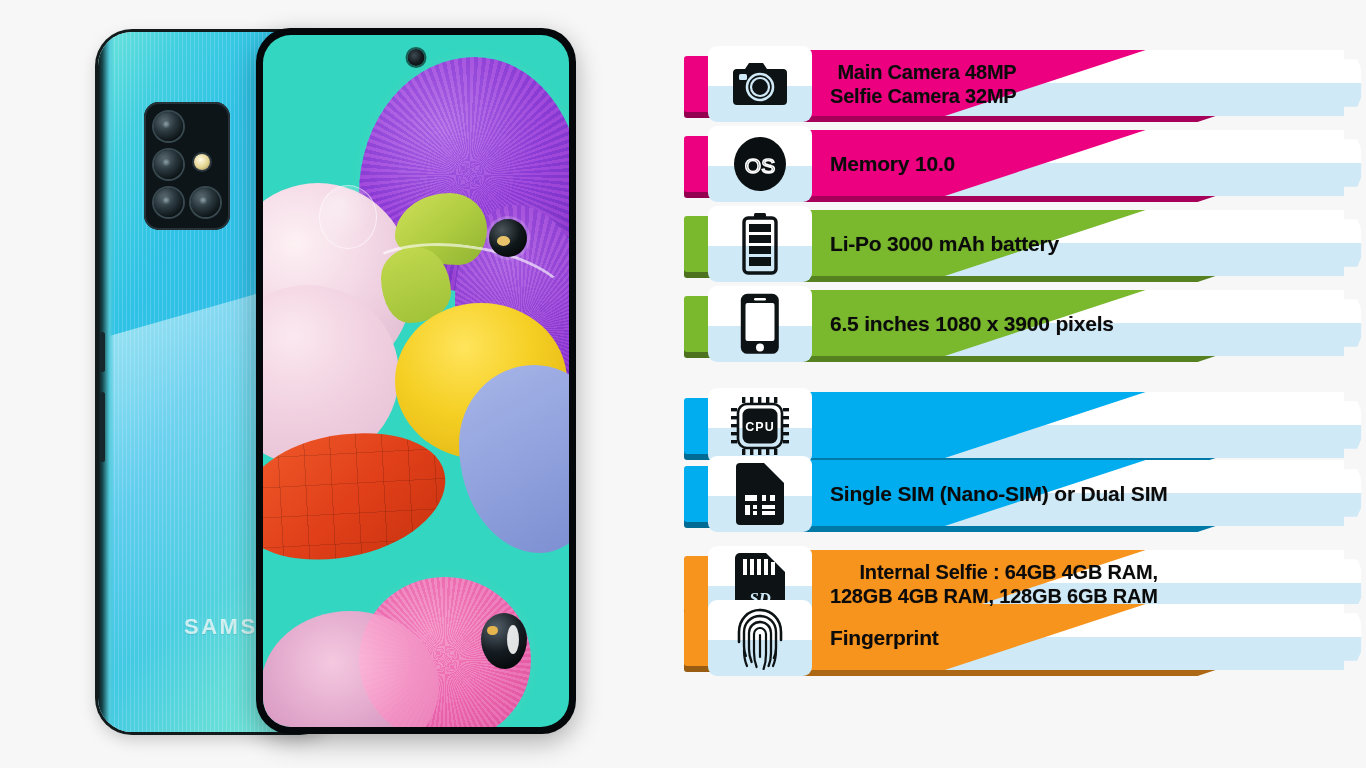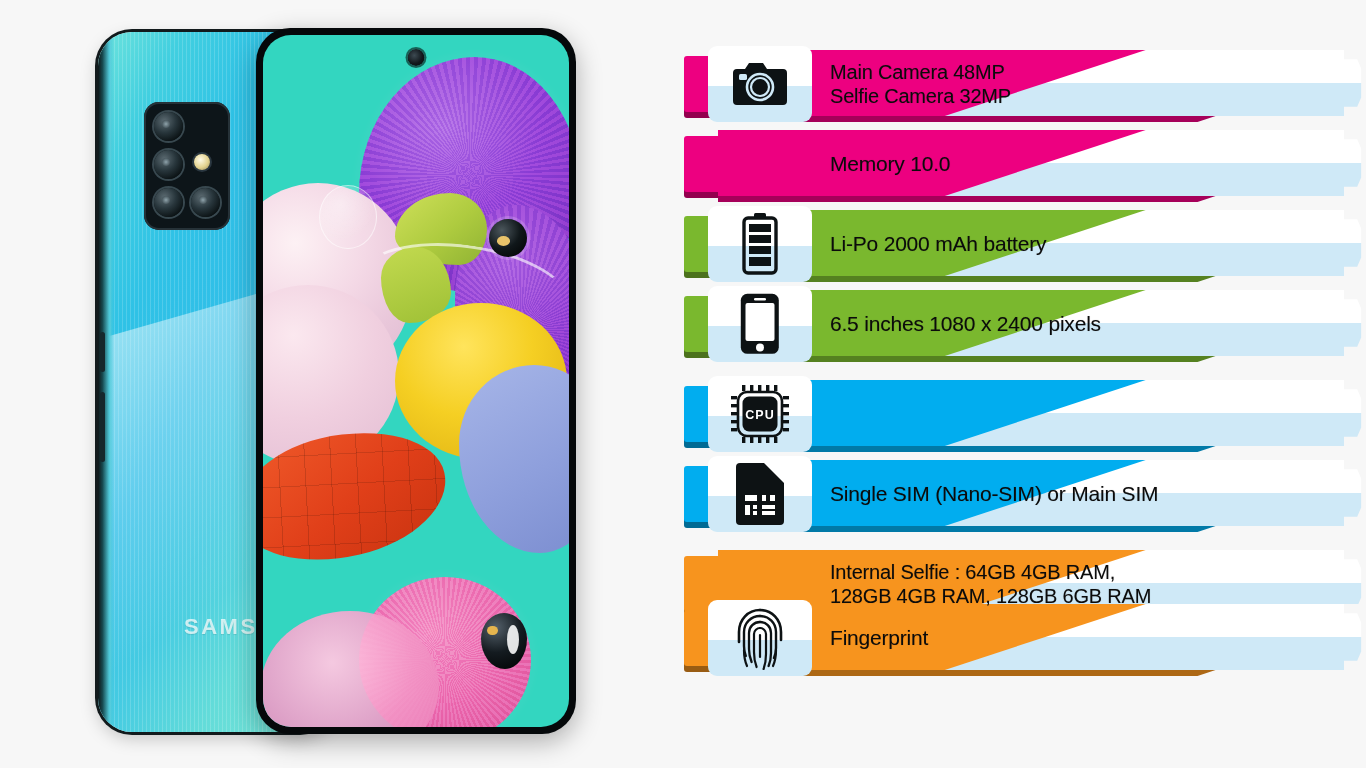--- a/index.html
+++ b/index.html
@@ -255,25 +255,26 @@
     background:linear-gradient(180deg,#ffffff 0 52%,#cfe9f7 52% 100%);
     display:flex;align-items:center;justify-content:center;
     z-index:6;
   }
   .iconbox svg{display:block;}
 
   .label{
     position:absolute;left:146px;top:0;height:76px;
     display:flex;flex-direction:column;justify-content:center;
     z-index:7;
-    font-weight:400;color:#0b0b0b;
+    font-weight:700;color:#0b0b0b;
     font-size:21px;line-height:1.22;
     white-space:pre-line;
     letter-spacing:-.2px;
     text-shadow:0 0 1px rgba(0,0,0,.25);
+    text-align:right;
   }
   .label.two{font-size:20px;}
 </style>
 </head>
 <body style="background: rgb(247, 247, 247);">
 
 <div id="phone-area">
 
   <div class="back-phone">
     <div class="vstripes"></div>
@@ -340,20 +341,28 @@
 Selfie Camera 32MP</div>
     </div>
     <div class="row" style="top: 126px;">
       <div class="tab-shadow" style="background: rgb(237, 0, 128);"></div>
       <div class="band-shadow" style="background: rgb(237, 0, 128);"></div>
       <div class="band-main" style="background: rgb(237, 0, 128);"></div>
       <div class="band-white"></div>
       <div class="band-blue"></div>
       <div class="band-corner"></div>
       <div class="tab" style="background: rgb(237, 0, 128);"></div>
+      <div class="iconbox">
+        <span class="ic">
+          <svg width="58" height="58" viewBox="0 0 58 58">
+            <ellipse cx="29" cy="29" rx="26" ry="27" fill="#0a0f11"></ellipse>
+            <text x="29" y="38" font-family="Liberation Sans, sans-serif" font-size="21" font-weight="400" fill="none" stroke="#ffffff" stroke-width="1.6" text-anchor="middle">OS</text>
+          </svg>
+        </span>
+      </div>
       <div class="label">Memory 10.0</div>
     </div>
     <div class="row" style="top: 206px;">
       <div class="tab-shadow" style="background: rgb(122, 184, 46);"></div>
       <div class="band-shadow" style="background: rgb(122, 184, 46);"></div>
       <div class="band-main" style="background: rgb(122, 184, 46);"></div>
       <div class="band-white"></div>
       <div class="band-blue"></div>
       <div class="band-corner"></div>
       <div class="tab" style="background: rgb(122, 184, 46);"></div>
@@ -362,43 +371,43 @@
           <svg width="40" height="62" viewBox="0 0 40 62">
             <rect x="14" y="0" width="12" height="5" rx="1.5" fill="#0d1214"></rect>
             <rect x="4" y="5" width="32" height="55" rx="4" fill="none" stroke="#0d1214" stroke-width="3.4"></rect>
             <rect x="9" y="11" width="22" height="8" fill="#0d1214"></rect>
             <rect x="9" y="22" width="22" height="8" fill="#0d1214"></rect>
             <rect x="9" y="33" width="22" height="8" fill="#0d1214"></rect>
             <rect x="9" y="44" width="22" height="9" fill="#0d1214"></rect>
           </svg>
         </span>
       </div>
-      <div class="label">Li-Po 2000 mAh battery</div>
+      <div class="label">Li-Po 3000 mAh battery</div>
     </div>
     <div class="row" style="top: 286px;">
       <div class="tab-shadow" style="background: rgb(122, 184, 46);"></div>
       <div class="band-shadow" style="background: rgb(122, 184, 46);"></div>
       <div class="band-main" style="background: rgb(122, 184, 46);"></div>
       <div class="band-white"></div>
       <div class="band-blue"></div>
       <div class="band-corner"></div>
       <div class="tab" style="background: rgb(122, 184, 46);"></div>
       <div class="iconbox">
         <span class="ic">
           <svg width="42" height="64" viewBox="0 0 42 64">
             <rect x="1.8" y="1.8" width="38" height="60" rx="6.5" fill="#0d1214"></rect>
             <rect x="6.5" y="11" width="29" height="38" rx="2" fill="#ffffff"></rect>
             <rect x="15" y="6" width="12" height="2.6" rx="1.3" fill="#ffffff"></rect>
             <circle cx="21" cy="55.5" r="4" fill="#ffffff"></circle>
           </svg>
         </span>
       </div>
-      <div class="label">6.5 inches 1080 x 2400 pixels</div>
-    </div>
-    <div class="row" style="top: 376px;">
+      <div class="label">6.5 inches 1080 x 3900 pixels</div>
+    </div>
+    <div class="row" style="top: 388px;">
       <div class="tab-shadow" style="background: rgb(1, 173, 239);"></div>
       <div class="band-shadow" style="background: rgb(1, 173, 239);"></div>
       <div class="band-main" style="background: rgb(1, 173, 239);"></div>
       <div class="band-white"></div>
       <div class="band-blue"></div>
       <div class="band-corner"></div>
       <div class="tab" style="background: rgb(1, 173, 239);"></div>
       <div class="iconbox">
         <span class="ic">
           <svg width="62" height="62" viewBox="0 0 62 62">
@@ -449,30 +458,45 @@
               <rect x="17" y="42" width="4" height="4"></rect>
               <rect x="17" y="48" width="4" height="4"></rect>
               <rect x="26" y="32" width="4" height="6"></rect>
               <rect x="34" y="32" width="5" height="6"></rect>
               <rect x="26" y="42" width="13" height="4"></rect>
               <rect x="26" y="48" width="13" height="4"></rect>
             </g>
           </svg>
         </span>
       </div>
-      <div class="label">Single SIM (Nano-SIM) or Main SIM</div>
+      <div class="label">Single SIM (Nano-SIM) or Dual SIM</div>
     </div>
     <div class="row" style="top: 546px;">
       <div class="tab-shadow" style="background: rgb(247, 148, 30);"></div>
       <div class="band-shadow" style="background: rgb(247, 148, 30);"></div>
       <div class="band-main" style="background: rgb(247, 148, 30);"></div>
       <div class="band-white"></div>
       <div class="band-blue"></div>
       <div class="band-corner"></div>
       <div class="tab" style="background: rgb(247, 148, 30);"></div>
+      <div class="iconbox">
+        <span class="ic">
+          <svg width="50" height="62" viewBox="0 0 50 62">
+            <path fill="#0d1214" d="M0 5a5 5 0 0 1 5-5h26l19 19v38a5 5 0 0 1-5 5H5a5 5 0 0 1-5-5z"></path>
+            <g fill="#ffffff">
+              <rect x="8" y="6" width="4" height="16"></rect>
+              <rect x="15" y="6" width="4" height="16"></rect>
+              <rect x="22" y="6" width="4" height="16"></rect>
+              <rect x="29" y="6" width="4" height="16"></rect>
+              <rect x="36" y="9" width="4" height="13"></rect>
+            </g>
+            <text x="25" y="51" font-family="Liberation Serif, serif" font-size="17" font-style="italic" font-weight="700" fill="#cfe9f7" text-anchor="middle">SD</text>
+          </svg>
+        </span>
+      </div>
       <div class="label two">Internal Selfie : 64GB 4GB RAM,
 128GB 4GB RAM, 128GB 6GB RAM</div>
     </div>
     <div class="row" style="top: 600px;">
       <div class="tab-shadow" style="background: rgb(247, 148, 30);"></div>
       <div class="band-shadow" style="background: rgb(247, 148, 30);"></div>
       <div class="band-main" style="background: rgb(247, 148, 30);"></div>
       <div class="band-white"></div>
       <div class="band-blue"></div>
       <div class="band-corner"></div>

